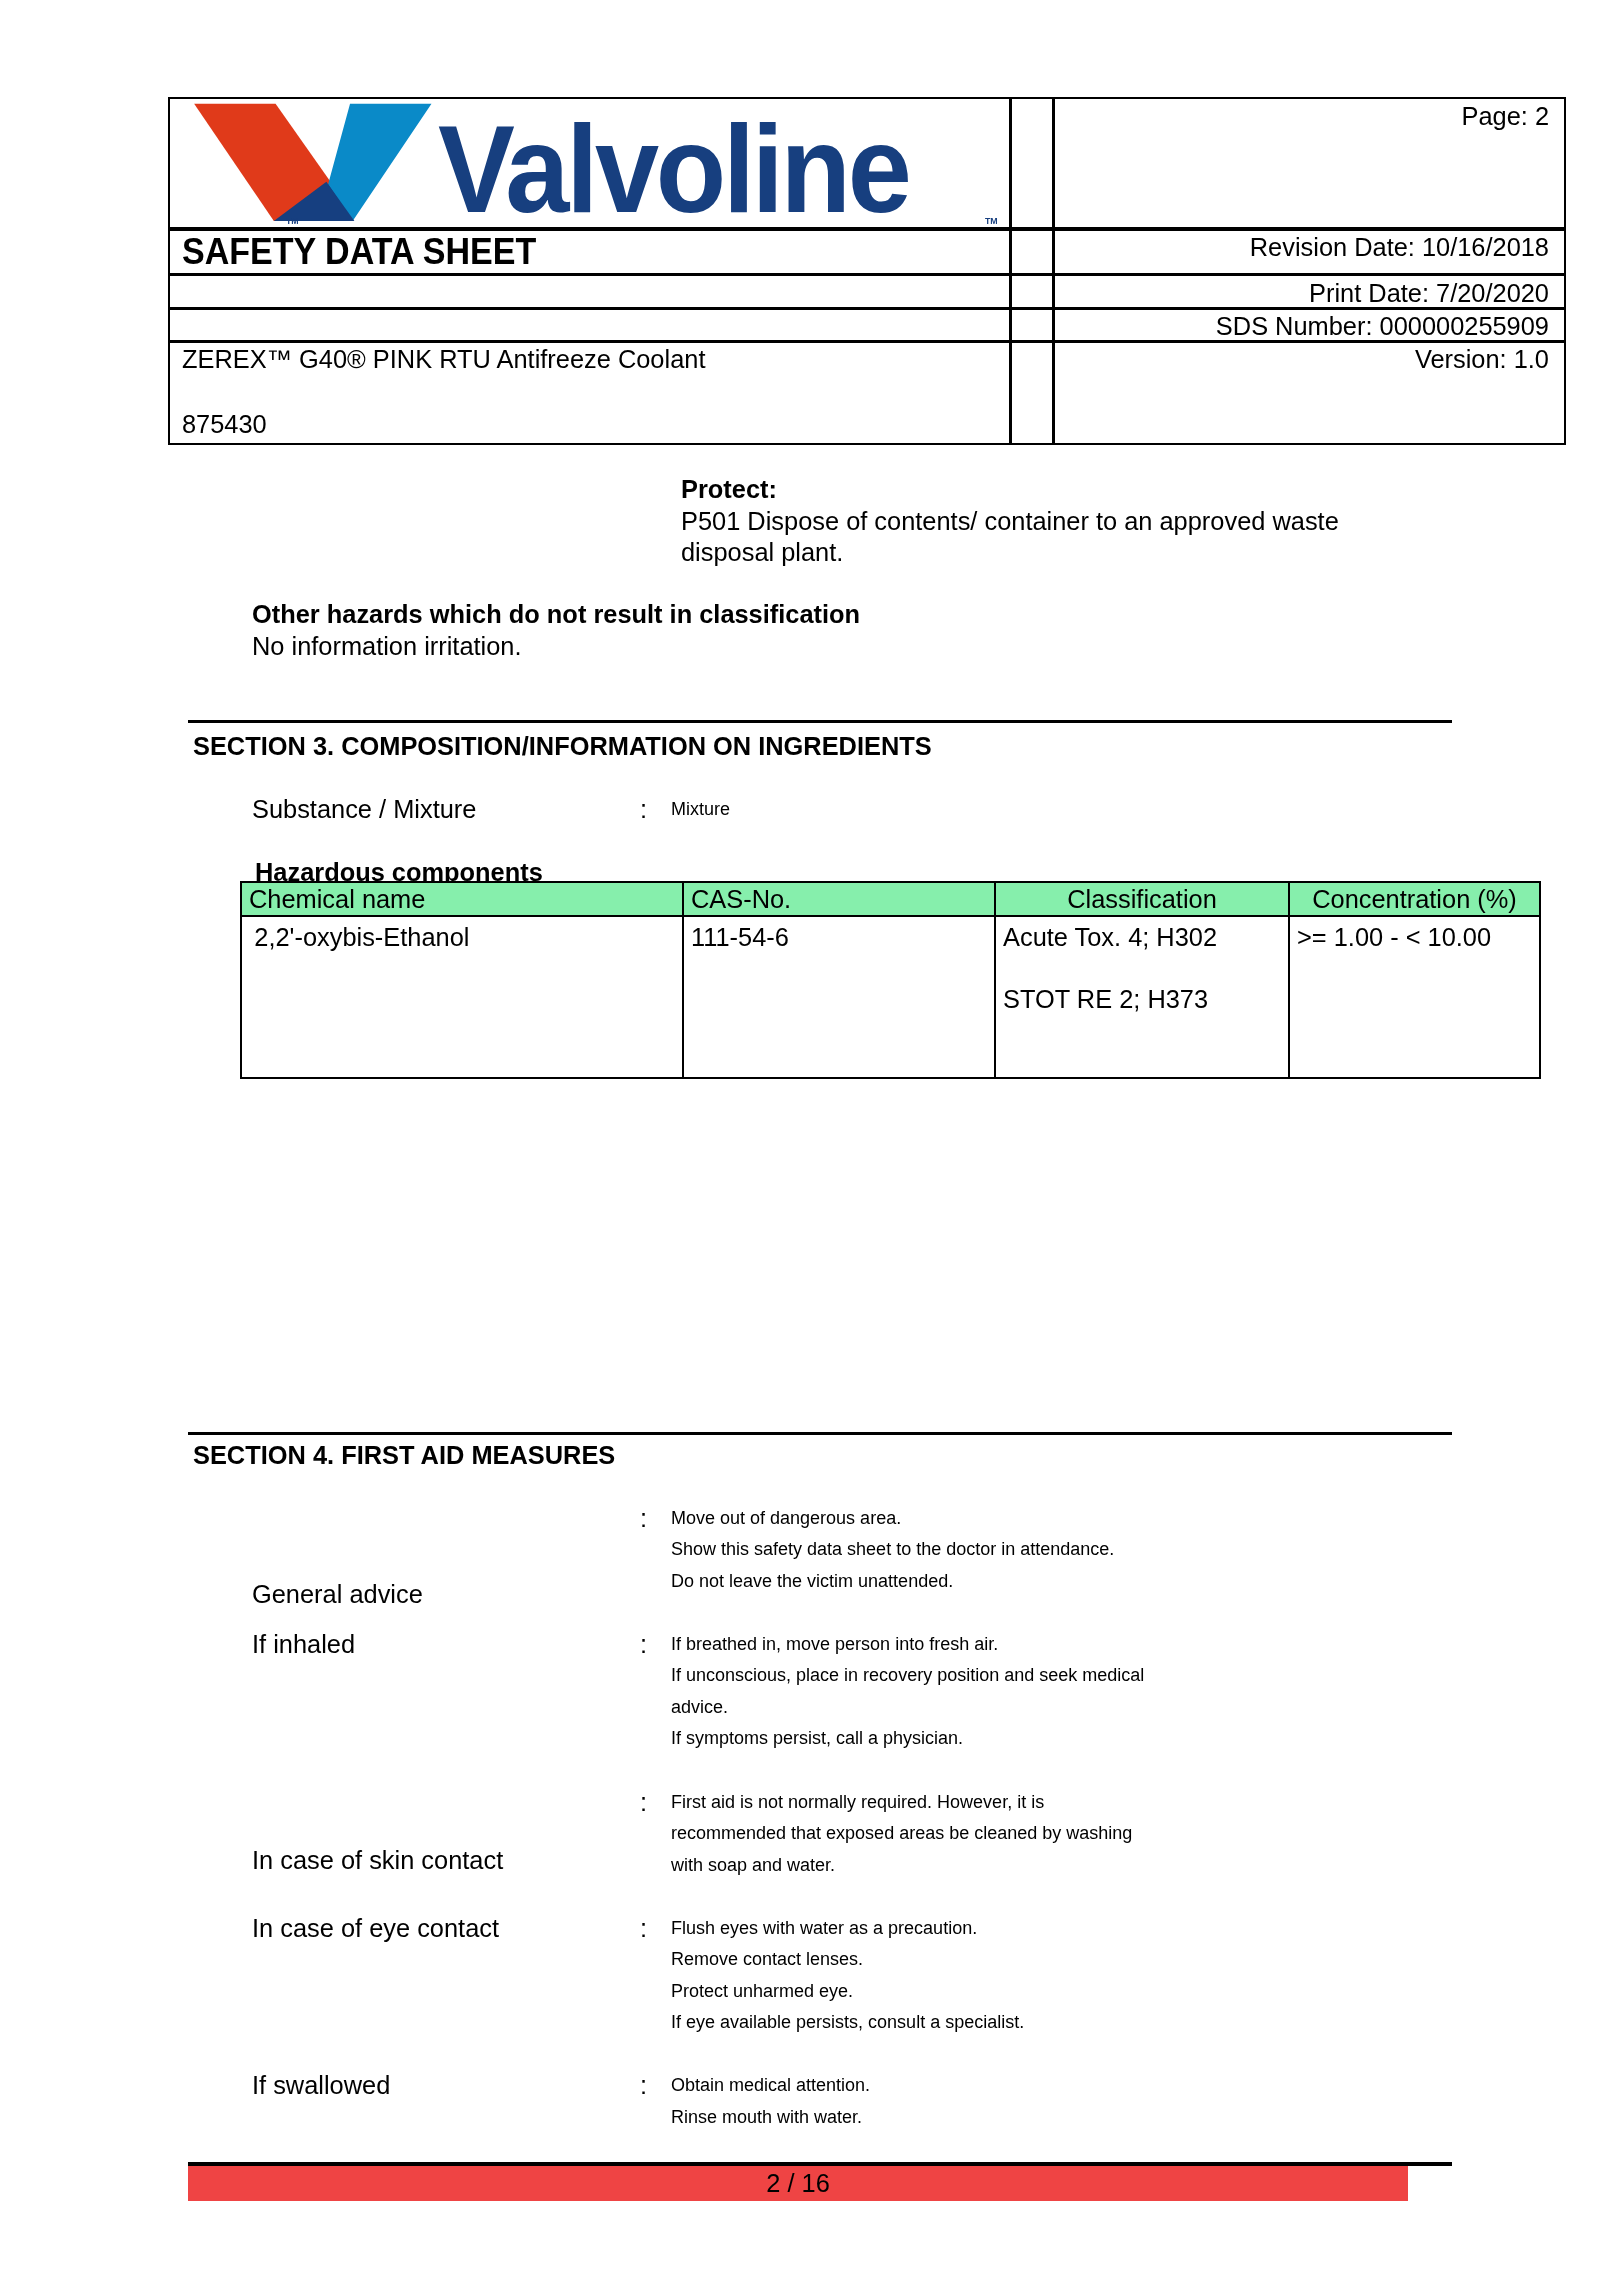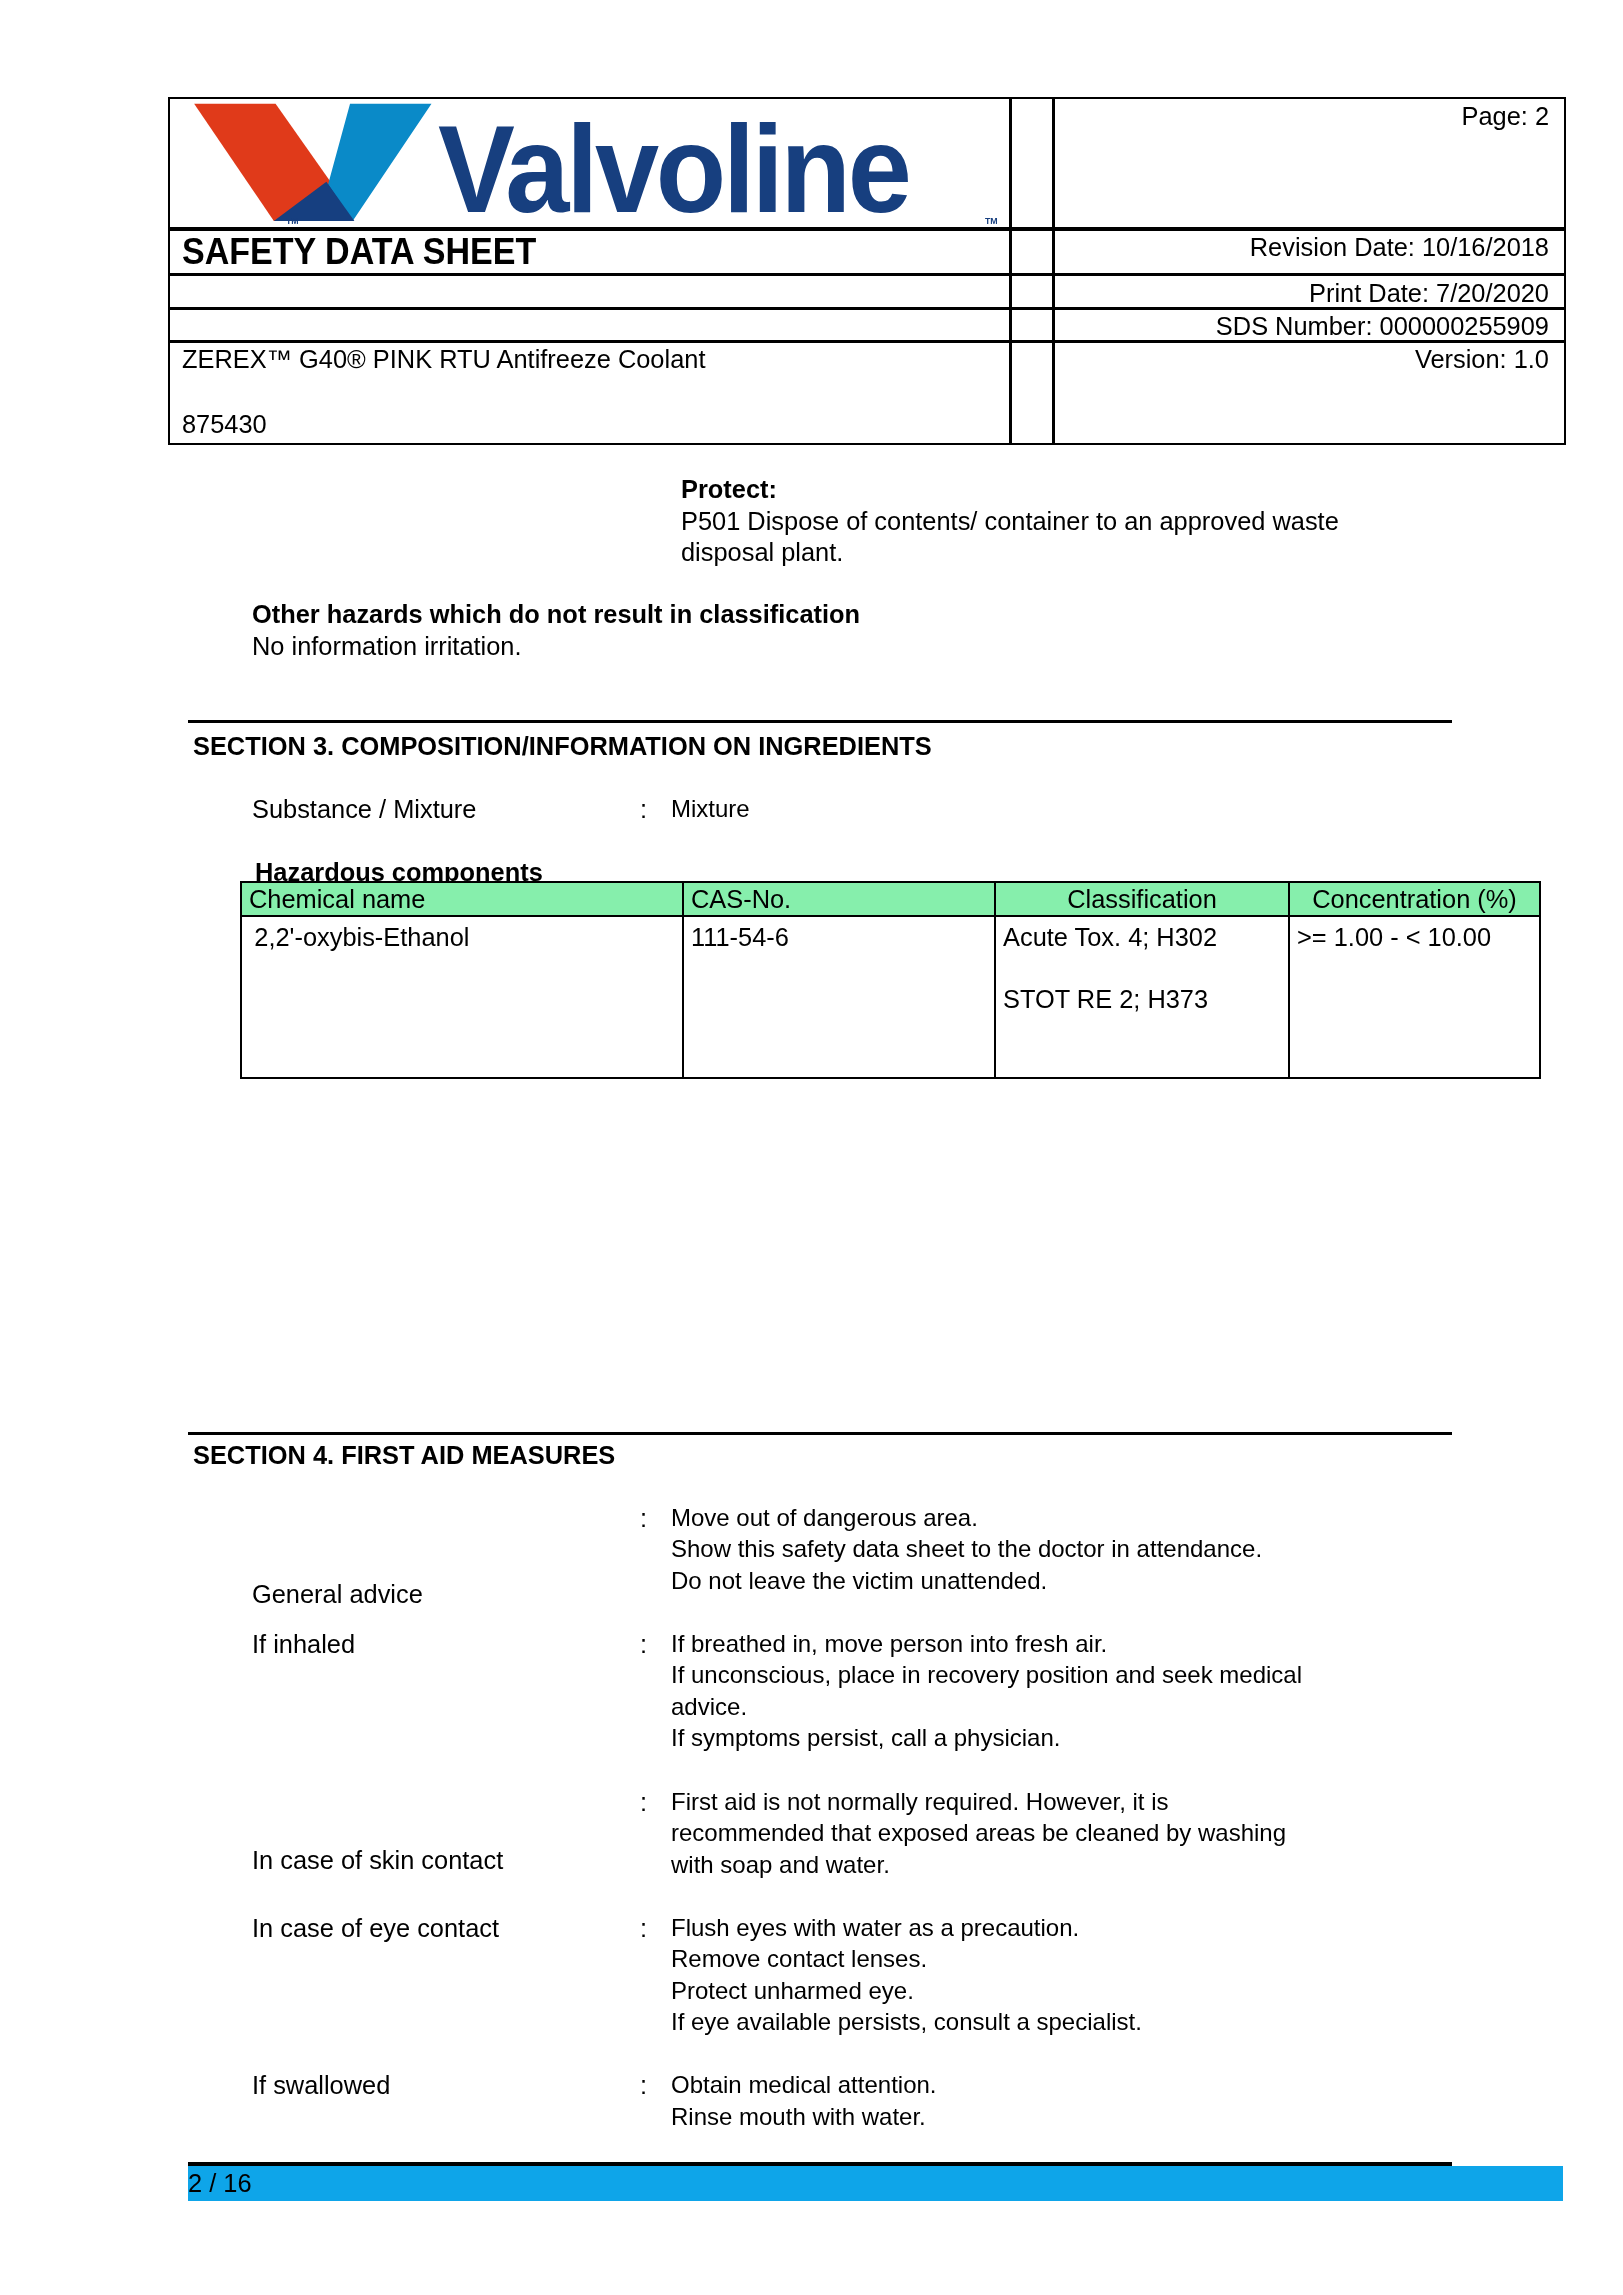--- a/index.html
+++ b/index.html
@@ -24,25 +24,25 @@
 
   
   .tbl { position:absolute; left:240px; top:881px; border-collapse:collapse; table-layout:fixed; }
   .tbl td, .tbl th { border:2.6px solid #000; padding:0 7px; font-size:25.4px; line-height:32px; font-weight:normal; vertical-align:top; text-align:left; }
   .tbl th { background:#86efac; height:29px; padding-top:0; }
   .tbl th.ctr { text-align:center; }
   .tbl td { height:156px; padding-top:3.5px; }
   .gap { height:30px; }
 
   .colon { position:absolute; left:640px; font-size:25.4px; line-height:32px; }
-  .val { position:absolute; left:671px; font-size:24px; line-height:32px; white-space:nowrap; }
+  .val { position:absolute; left:671px; font-size:18px; line-height:32px; white-space:nowrap; }
   .lab { position:absolute; left:252px; font-size:25.4px; line-height:32px; white-space:nowrap; }
 
   .footer-line { position:absolute; left:188px; top:2162px; width:1264px; height:3.5px; background:#000; }
-  .footer-band { position:absolute; left:188px; top:2166px; width:1375px; height:35px; background:#0ea5e9; font-size:25.4px; line-height:35px; }
+  .footer-band { position:absolute; left:188px; top:2166px; width:1220px; height:35px; background:#ef4444; text-align:center; font-size:25.4px; line-height:35px; }
 </style>
 </head>
 <body>
 
 <div class="hdr"></div>
 
 <div class="hl" style="left:1009px;top:97px;width:2.6px;height:348px;"></div>
 <div class="hl" style="left:1052px;top:97px;width:2.6px;height:348px;"></div>
 
 <div class="hl" style="left:168px;top:227px;width:1398px;height:3.5px;"></div>

